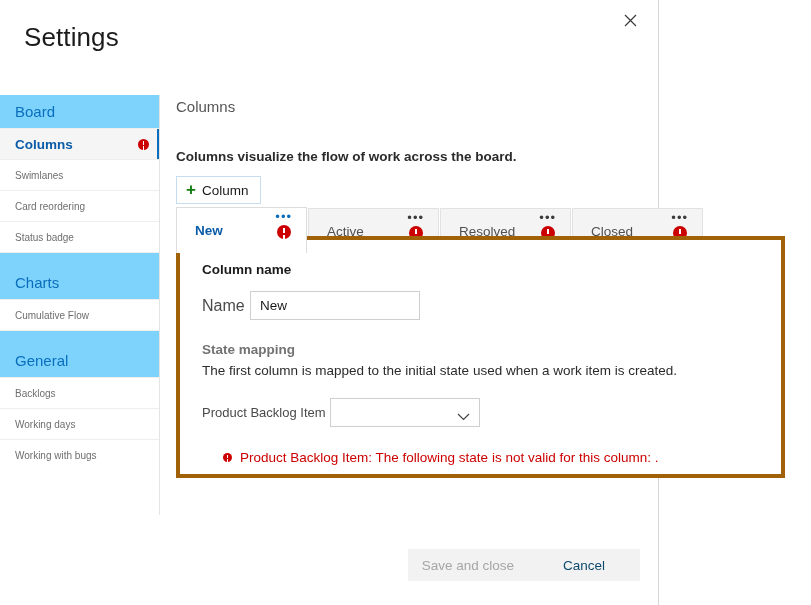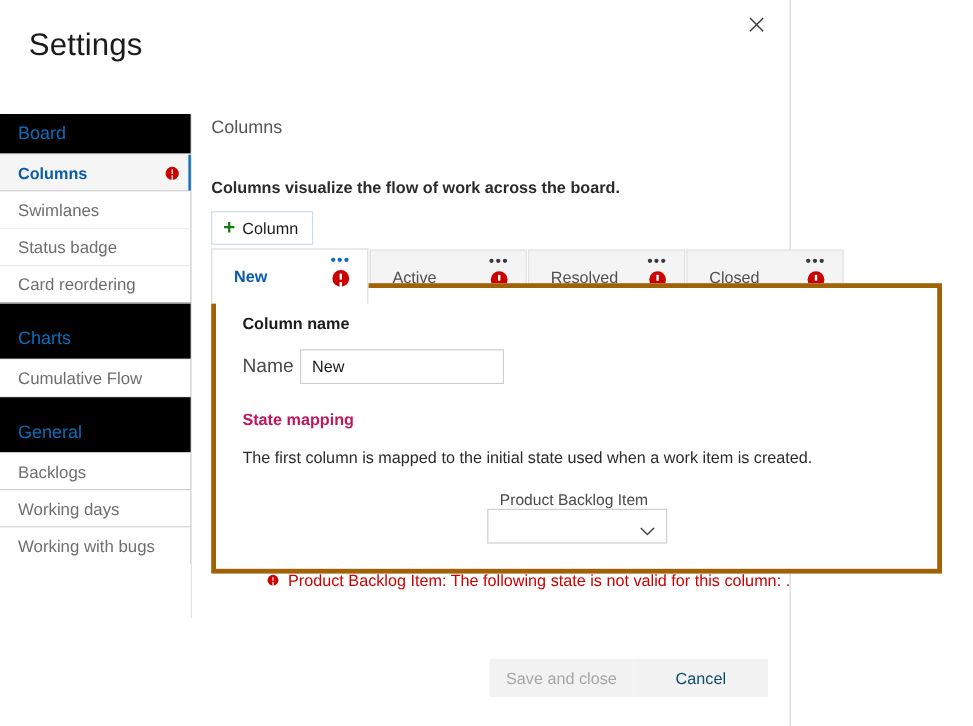--- a/index.html
+++ b/index.html
@@ -35,36 +35,36 @@
     cursor: pointer;
     color: #3b3b3b;
   }
   .close-btn svg { display: block; }
 
   
   .sidebar {
     position: absolute;
     left: 0; top: 95px;
     width: 159px;
-    background: #000000;
+    background: #7dd3fc;
   }
   .nav-group-title {
     font-size: 15px;
     color: #0a6ebd;
     padding: 8px 0 8px 15px;
     font-weight: 400;
   }
   .nav-item {
     position: relative;
     height: 31px;
     display: flex;
     align-items: center;
     padding-left: 15px;
     padding-right: 10px;
-    font-size: 14px;
+    font-size: 10px;
     color: #6e6e6e;
     border-top: 1px solid #eeeeee;
     cursor: pointer;
     background: #ffffff;
   }
   .nav-item.selected {
     background: #f5f5f5;
     color: #0a5ca8;
     font-weight: bold;
     font-size: 13.5px;
@@ -244,32 +244,31 @@
     font-size: 13.5px;
     font-family: "Liberation Sans", sans-serif;
     color: #1b1b1b;
     background: #ffffff;
     outline: none;
   }
 
   .state-head {
     font-size: 13.5px;
     font-weight: bold;
-    color: #be185d;
-    margin-bottom: 17px;
+    color: #737373;
+    margin-bottom: 6px;
   }
   .state-desc {
     font-size: 13.5px;
     color: #2b2b2b;
     margin-bottom: 20px;
   }
   .map-row {
     display: flex;
     align-items: center;
-    flex-direction: column;
   }
   .map-label {
     font-size: 13px;
     color: #4a4a4a;
     width: 128px;
   }
   .select-box {
     position: relative;
     width: 150px;
     height: 29px;
@@ -340,24 +339,24 @@
       <div class="nav-group-title">Board</div>
       <div class="nav-item selected">
         <span class="nav-label">Columns</span>
         <span class="err-dot"></span>
         <span class="nav-accent"></span>
       </div>
       <div class="nav-item">
         <span class="nav-label">Swimlanes</span>
       </div>
       <div class="nav-item">
+        <span class="nav-label">Card reordering</span>
+      </div>
+      <div class="nav-item">
         <span class="nav-label">Status badge</span>
-      </div>
-      <div class="nav-item">
-        <span class="nav-label">Card reordering</span>
       </div>
       <div class="group-spacer"></div>
       <div class="nav-group-title">Charts</div>
       <div class="nav-item">
         <span class="nav-label">Cumulative Flow</span>
       </div>
       <div class="group-spacer"></div>
       <div class="nav-group-title">General</div>
       <div class="nav-item">
         <span class="nav-label">Backlogs</span>

